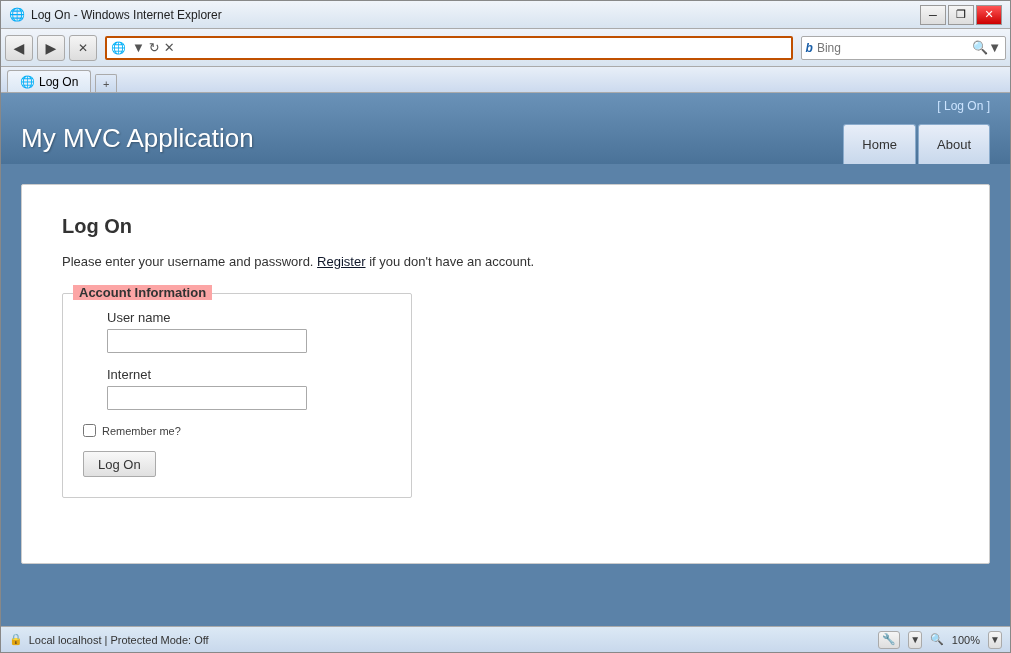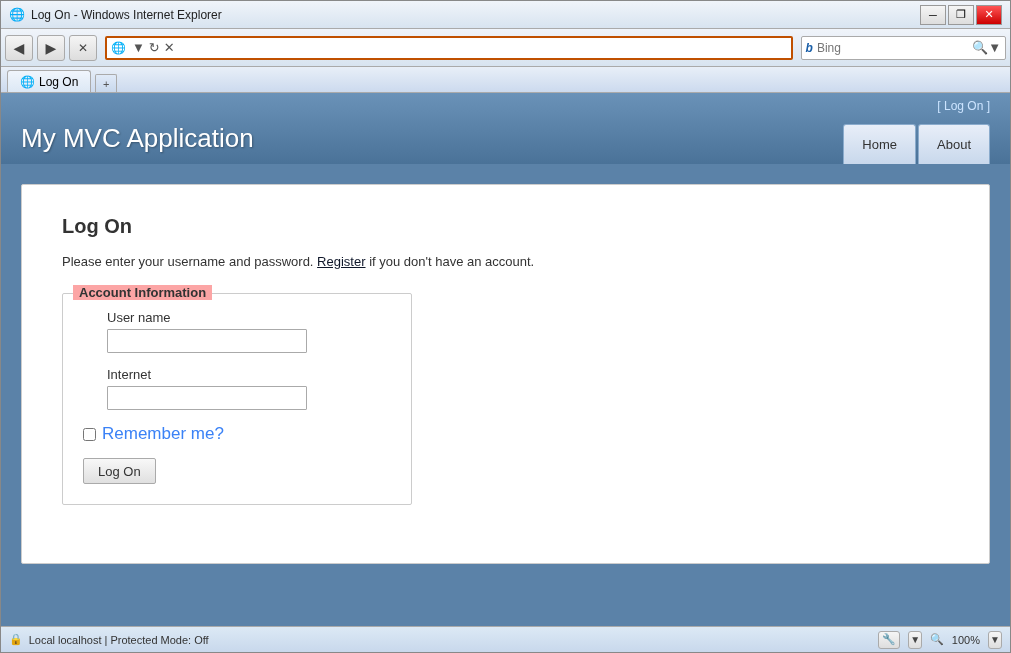--- a/index.html
+++ b/index.html
@@ -53,21 +53,21 @@
 
     .account-info-box { border: 1px solid #ccc; border-radius: 2px; padding: 16px 20px 20px; position: relative; display: inline-block; min-width: 350px; }
     .account-info-legend { position: absolute; top: -9px; left: 10px; background: #fca5a5; padding: 0 6px; font-size: 13px; font-weight: bold; color: #333; }
 
     .form-group { margin-bottom: 14px; margin-left: 24px; }
     .form-label { font-size: 13px; color: #333; display: block; margin-bottom: 4px; }
     .form-input { width: 200px; height: 24px; border: 1px solid #aaa; border-radius: 1px; padding: 0 4px; font-size: 13px; display: block; }
 
     .checkbox-group { display: flex; align-items: center; gap: 6px; margin-bottom: 14px; }
     .form-checkbox { width: 13px; height: 13px; }
-    .checkbox-label { font-size: 17px; color: #3b82f6; }
+    .checkbox-label { font-size: 11px; color: #404040; }
 
     .submit-btn { height: 26px; padding: 0 14px; background: linear-gradient(to bottom, #f8f8f8, #e0e0e0); border: 1px solid #aaa; border-radius: 2px; font-size: 13px; cursor: pointer; color: #333; }
 
     
     .status-bar { background: linear-gradient(to bottom, #dce9f5, #c8d8ec); height: 26px; display: flex; align-items: center; padding: 0 8px; border-top: 1px solid #aaa; gap: 8px; font-size: 11px; color: #333; }
     .status-left { flex: 1; display: flex; align-items: center; gap: 6px; }
     .status-right { display: flex; align-items: center; gap: 8px; }
   </style>
 </head>
 <body>

